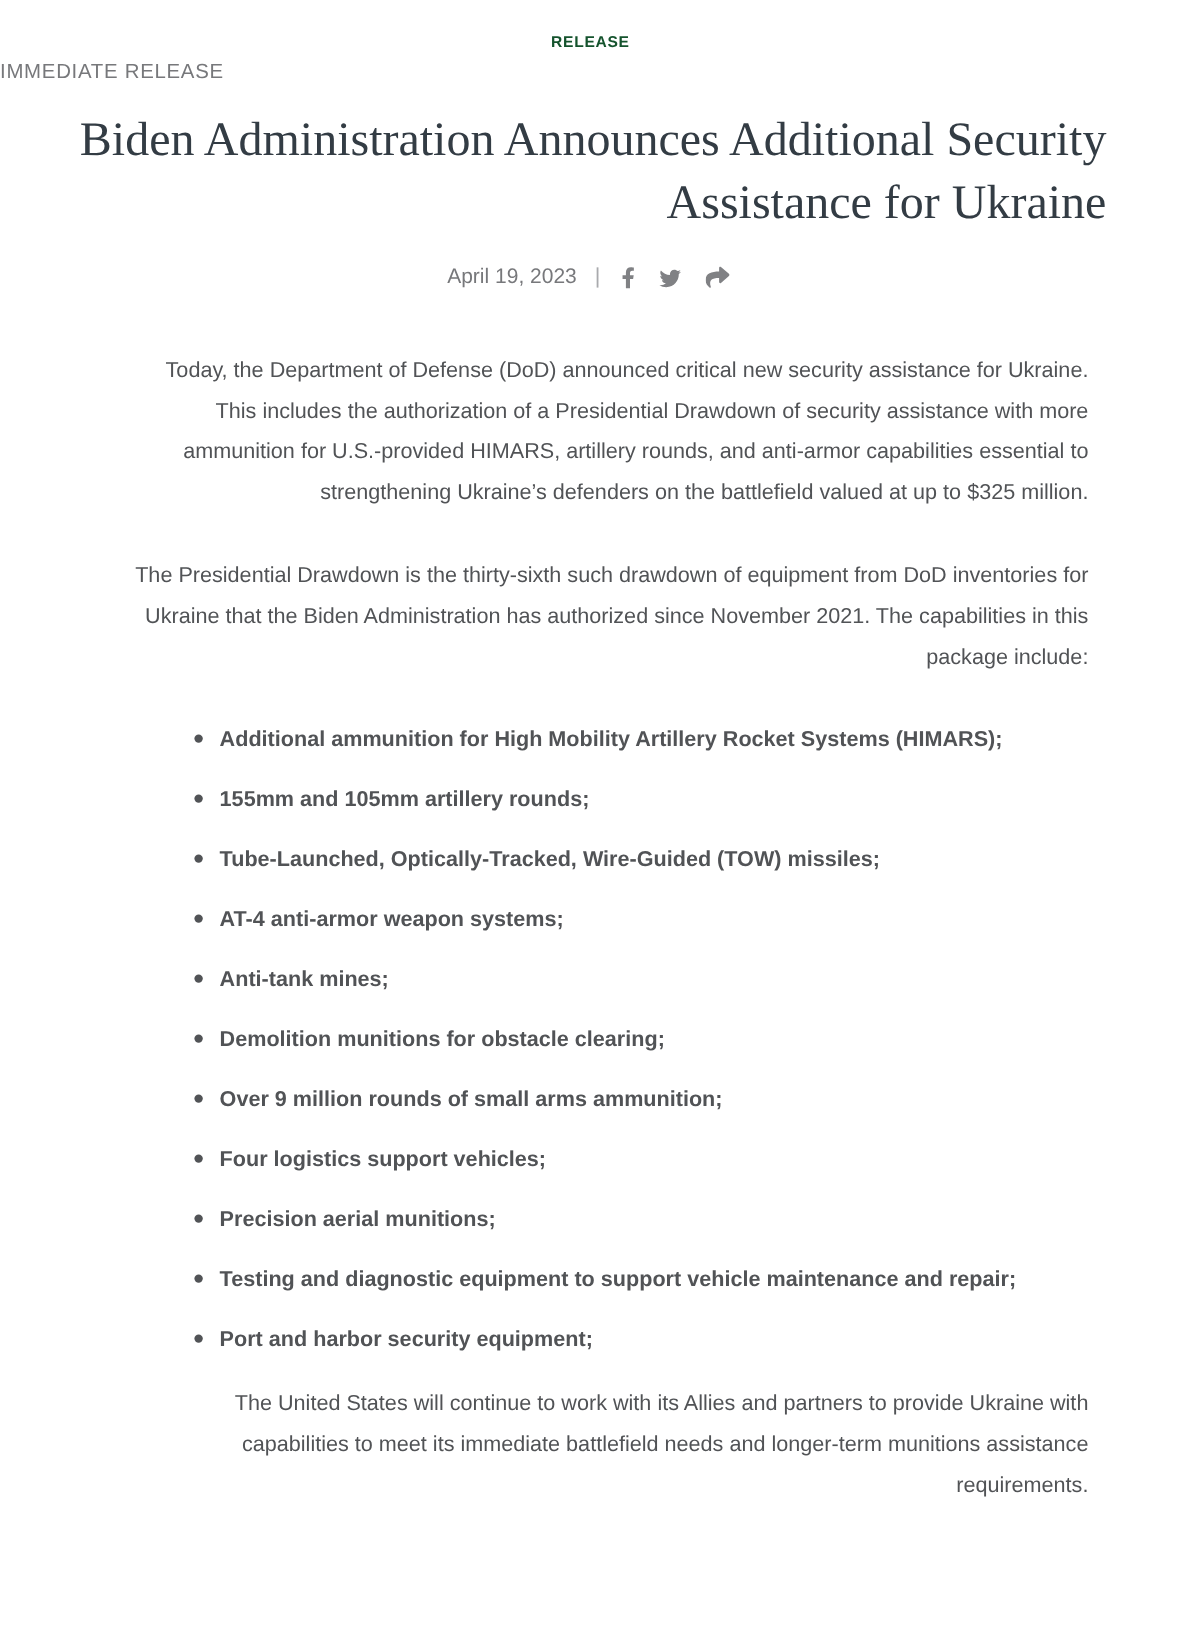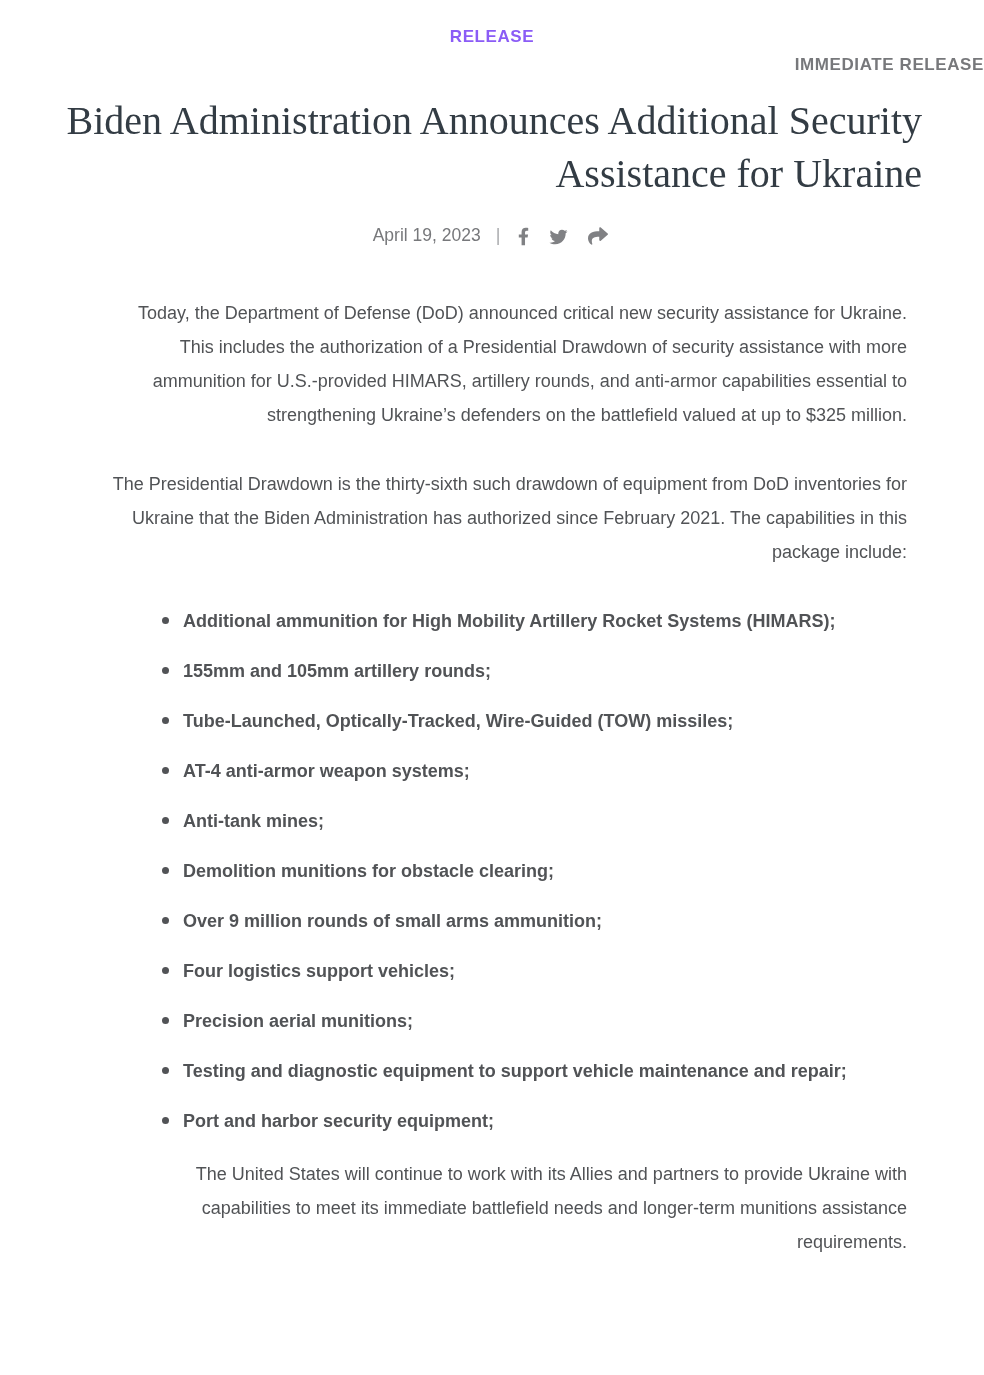--- a/index.html
+++ b/index.html
@@ -12,30 +12,30 @@
     width: 984px;
     height: 1375px;
     overflow: hidden;
     background: #ffffff;
     font-family: "Liberation Sans", sans-serif;
   }
   
   .eyebrow {
     padding-top: 27px;
     text-align: center;
-    font-size: 17px;
+    font-size: 13px;
     font-weight: 700;
     letter-spacing: 0.6px;
-    color: #8b5cf6;
+    color: #14532d;
   }
   .release-type {
     margin-top: 8px;
-    text-align: right;
+    text-align: left;
     font-size: 17px;
-    font-weight: 700;
+    font-weight: 400;
     letter-spacing: 0.6px;
     color: #77787b;
   }
   .title {
     margin: 20px auto 0 auto;
     max-width: 860px;
     text-align: right;
     font-family: "Liberation Serif", serif;
     font-weight: 400;
     font-size: 40px;
@@ -135,21 +135,21 @@
         <svg width="20" height="20" viewBox="0 0 512 512" aria-hidden="true">
           <path d="M503.691 189.836L327.687 37.851C312.281 24.546 288 35.347 288 56.015v80.053C127.371 137.907 0 170.1 0 322.326c0 61.441 39.581 122.309 83.333 154.132 13.653 9.931 33.111-2.533 28.077-18.631C66.066 312.814 132.917 274.316 288 272.085V360c0 20.7 24.3 31.453 39.687 18.164l176.004-152c11.071-9.562 11.086-26.753 0-36.328z"></path>
         </svg>
       </a>
     </div>
   </header>
 
   <article class="article">
     <p>Today, the Department of Defense (DoD) announced critical new security assistance for Ukraine. This includes the authorization of a Presidential Drawdown of security assistance with more ammunition for U.S.-provided HIMARS, artillery rounds, and anti-armor capabilities essential to strengthening Ukraine’s defenders on the battlefield valued at up to $325 million.</p>
 
-    <p>The Presidential Drawdown is the thirty-sixth such drawdown of equipment from DoD inventories for Ukraine that the Biden Administration has authorized since February 2021. The capabilities in this package include:</p>
+    <p>The Presidential Drawdown is the thirty-sixth such drawdown of equipment from DoD inventories for Ukraine that the Biden Administration has authorized since November 2021. The capabilities in this package include:</p>
 
     <ul class="cap-list">
         <li>Additional ammunition for High Mobility Artillery Rocket Systems (HIMARS);</li>
         <li>155mm and 105mm artillery rounds;</li>
         <li>Tube-Launched, Optically-Tracked, Wire-Guided (TOW) missiles;</li>
         <li>AT-4 anti-armor weapon systems;</li>
         <li>Anti-tank mines;</li>
         <li>Demolition munitions for obstacle clearing;</li>
         <li>Over 9 million rounds of small arms ammunition;</li>
         <li>Four logistics support vehicles;</li>

